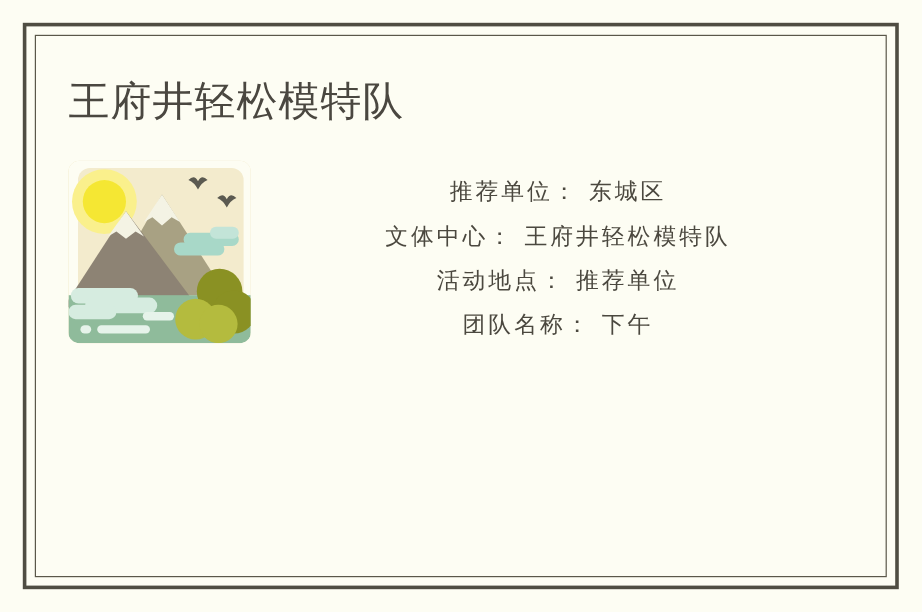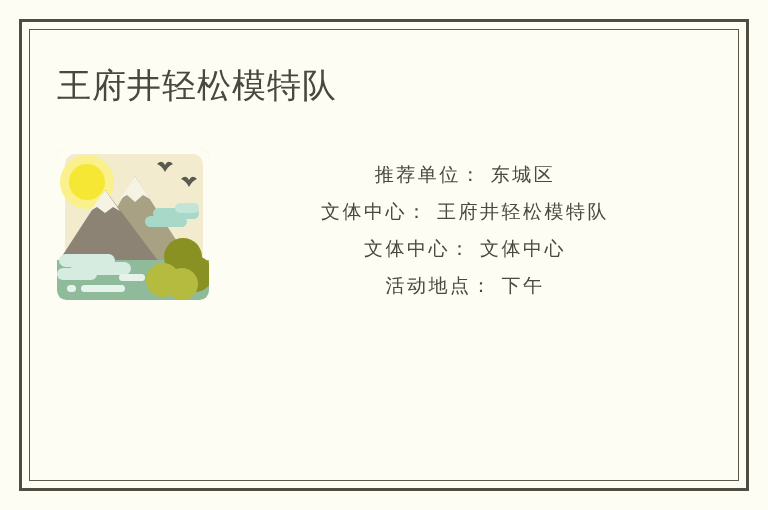--- a/index.html
+++ b/index.html
@@ -55,21 +55,21 @@
     letter-spacing: 1px;
     color: #4a4740;
     white-space: nowrap;
     font-weight: 400;
   }
 
   
   .content {
     position: absolute;
     left: 57px;
-    top: 148px;
+    top: 134px;
     width: 650px;
     height: 220px;
   }
 
   .thumb {
     position: absolute;
     left: 0;
     top: 0;
     width: 152px;
     height: 152px;
@@ -154,18 +154,18 @@
             <circle cx="106" cy="132" r="17" fill="#b4bb3e"></circle>
             <circle cx="125" cy="136" r="16" fill="#b4bb3e"></circle>
           </g>
         </g>
       </svg>
     </div>
 
     <div class="details">
       <div class="detail-line">推荐单位： 东城区</div>
       <div class="detail-line">文体中心： 王府井轻松模特队</div>
-      <div class="detail-line">文体中心： 文体中心</div>
-      <div class="detail-line">活动地点： 下午</div>
+      <div class="detail-line">活动地点： 推荐单位</div>
+      <div class="detail-line">团队名称： 下午</div>
     </div>
 
   </div>
 </div>
 
 </body></html>

